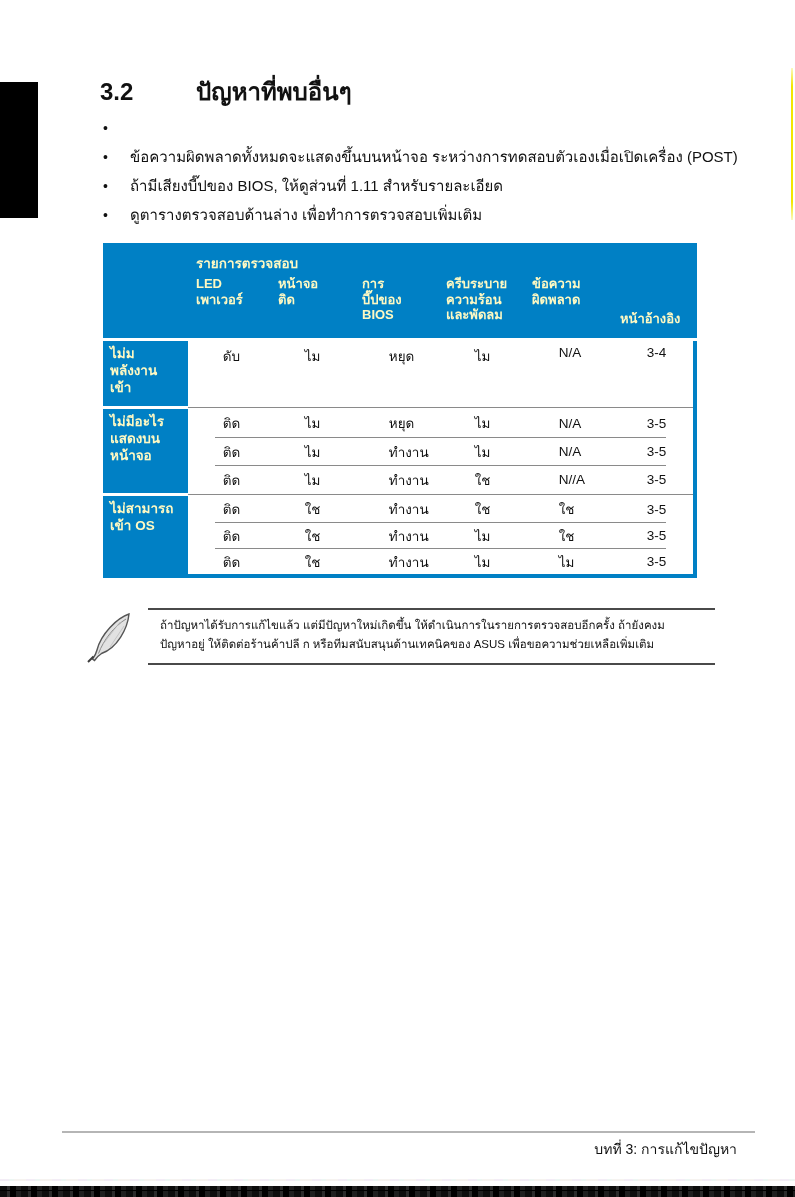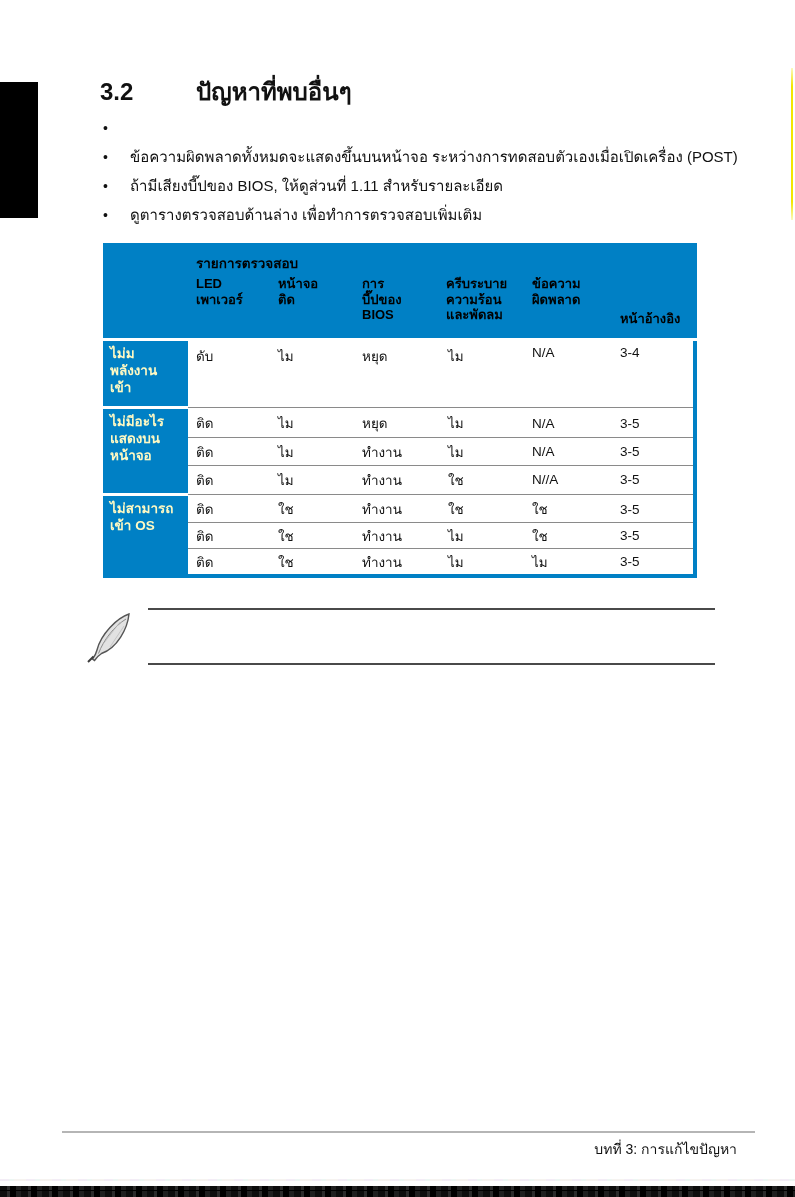--- a/index.html
+++ b/index.html
@@ -23,32 +23,32 @@
   .heading{position:absolute;left:100px;top:72px;display:flex;align-items:baseline;
     font-weight:bold;font-size:24px;letter-spacing:0;gap:28px;}
   .heading .num{width:68px;}
   
   .bullets{position:absolute;left:103px;top:113px;width:670px;}
   .bullet-line{display:flex;height:29px;align-items:center;font-size:15px;white-space:nowrap;}
   .bullet-line .dot{width:27px;font-size:14px;}
 
   
   .ttable{position:absolute;left:103px;top:243px;width:594px;font-size:13.5px;}
-  .thead{position:relative;height:95px;background:var(--blue);color:#000000;font-weight:bold;}
+  .thead{position:relative;height:95px;background:var(--blue);color:#fef9c3;font-weight:bold;}
   .th-checklist{position:absolute;left:93px;top:9px;font-size:13.5px;}
   .th-cols{position:absolute;left:85px;right:0;top:33px;bottom:0;display:flex;align-items:flex-start;}
   .thc{white-space:pre-line;line-height:15.5px;padding-left:8px;box-sizing:border-box;font-size:13px;}
   .c1{width:82px;} .c2{width:84px;} .c3{width:86px;} .c4{width:84px;} .c5{width:88px;} .c6{flex:1;}
   .thc.c6{align-self:flex-end;padding-bottom:12px;}
   .head-gap{height:3px;background:#fff;}
   .tbody{border-right:4px solid var(--blue);border-bottom:4px solid var(--blue);}
   .tgroup{display:flex;}
   .glabel{width:85px;box-sizing:border-box;background:var(--blue);color:#fef9c3;font-weight:bold;
     white-space:pre-line;line-height:17px;padding:4px 4px 0 7px;font-size:13.5px;}
-  .grows{flex:1;display:flex;flex-direction:column;}
+  .grows{flex:1;display:flex;flex-direction:column;align-items:center;}
   .trow{display:flex;align-items:center;height:28px;box-sizing:border-box;}
   .trow + .trow{border-top:1px solid #8a8a8a;}
   .trow .td{padding-left:8px;box-sizing:border-box;white-space:nowrap;}
   .g1 .trow{height:65px;align-items:flex-start;padding-top:4px;}
   .g3 .trow{height:26px;}
   .gsep{display:flex;height:3px;}
   .gsep .gl{width:85px;background:#fff;}
   .gsep .gr{flex:1;border-top:1px solid #8a8a8a;margin-top:1px;background:#fff;}
 
   
@@ -211,20 +211,24 @@
 
   <div class="note-rule top"></div>
   <div class="pen-box">
     <svg width="54" height="54" viewBox="0 0 54 54">
       <path d="M45 4 C33 8 17 24 13 40 C12 44 10.5 46.5 8.5 49 L10.5 50.5 C12.5 47.5 14.5 45.5 17.5 43.5 C33 38 43.5 19 45 4 Z" fill="#e2e2e2" stroke="#555" stroke-width="1.4"></path>
       <path d="M42 9 C30.5 16 19.5 30 14.5 43.5" stroke="#8a8a8a" stroke-width="1" fill="none"></path>
       <path d="M36 12 L20 33 M40 16 L26 37" stroke="#bdbdbd" stroke-width="0.8" fill="none"></path>
       <path d="M9.5 46.5 L4 52" stroke="#3c3c3c" stroke-width="2" fill="none"></path>
     </svg>
   </div>
+  <div class="note-text">
+    <div>ถ้าปัญหาได้รับการแก้ไขแล้ว แต่มีปัญหาใหม่เกิดขึ้น ให้ดำเนินการในรายการตรวจสอบอีกครั้ง ถ้ายังคงม</div>
+    <div>ปัญหาอยู่ ให้ติดต่อร้านค้าปลี ก หรือทีมสนับสนุนด้านเทคนิคของ ASUS เพื่อขอความช่วยเหลือเพิ่มเติม</div>
+  </div>
   <div class="note-rule bottom"></div>
 
   <div class="footer-rule"></div>
   <div class="footer-text">บทที่ 3: การแก้ไขปัญหา</div>
 
   <div class="speckle"></div>
   <div class="bottom-strip"></div>
 
 </div>
 

